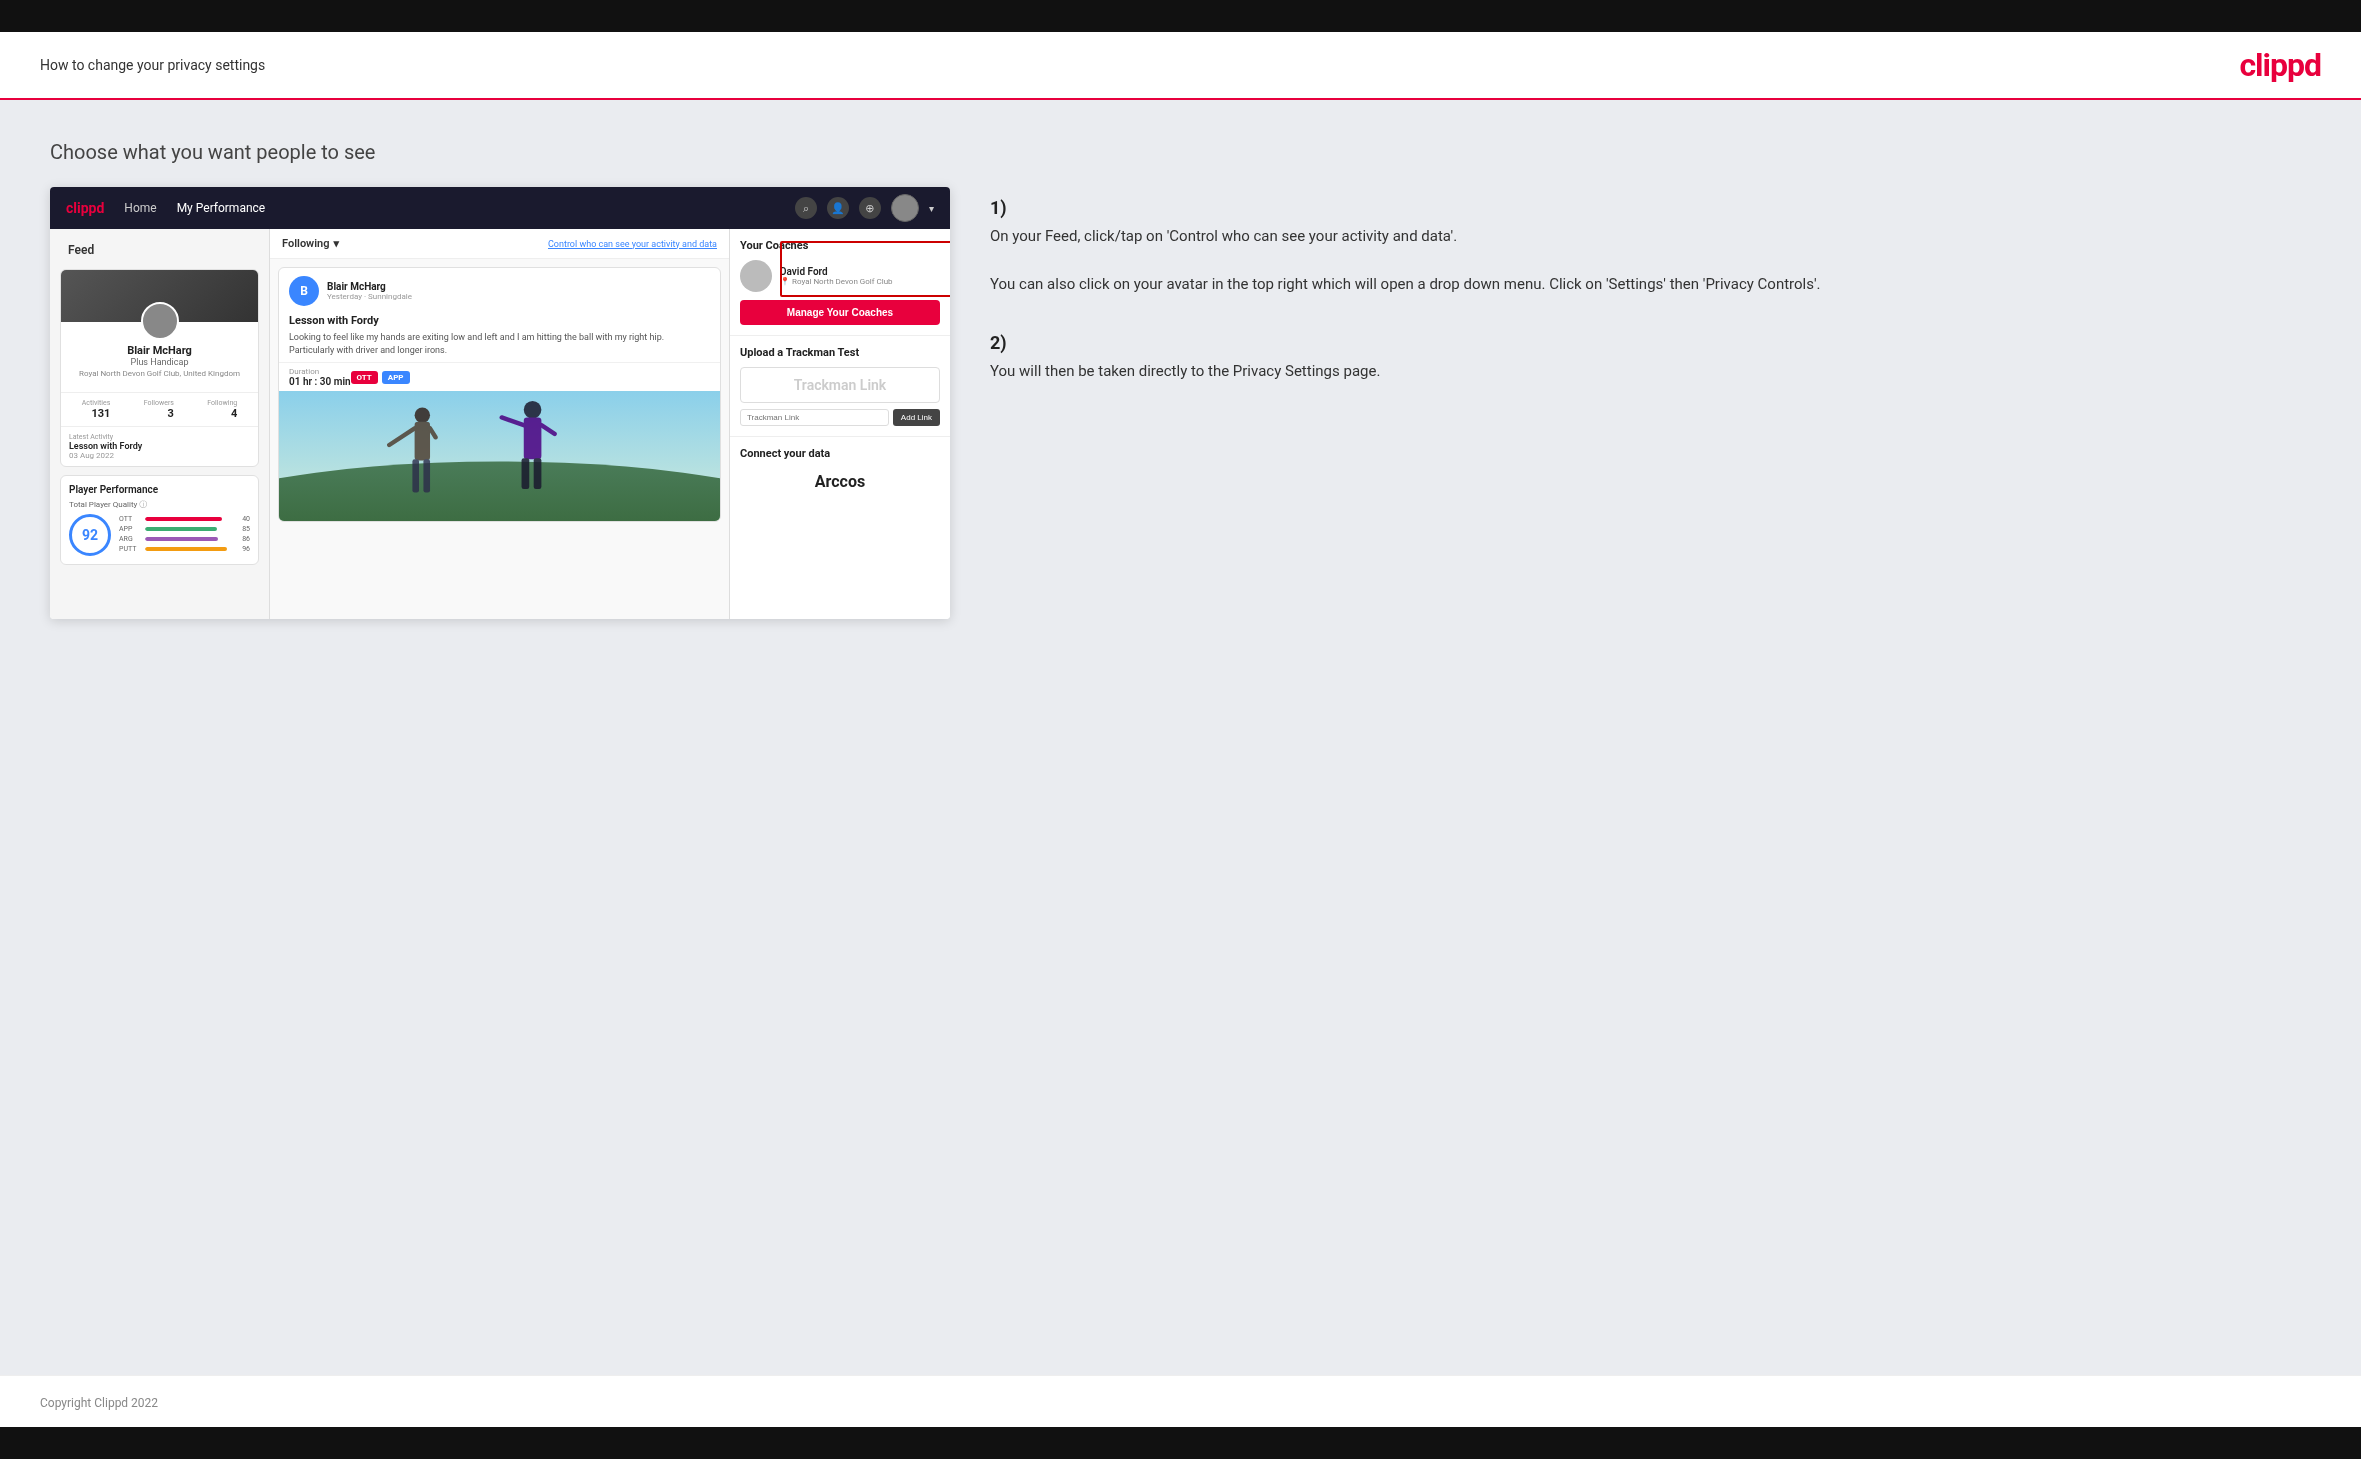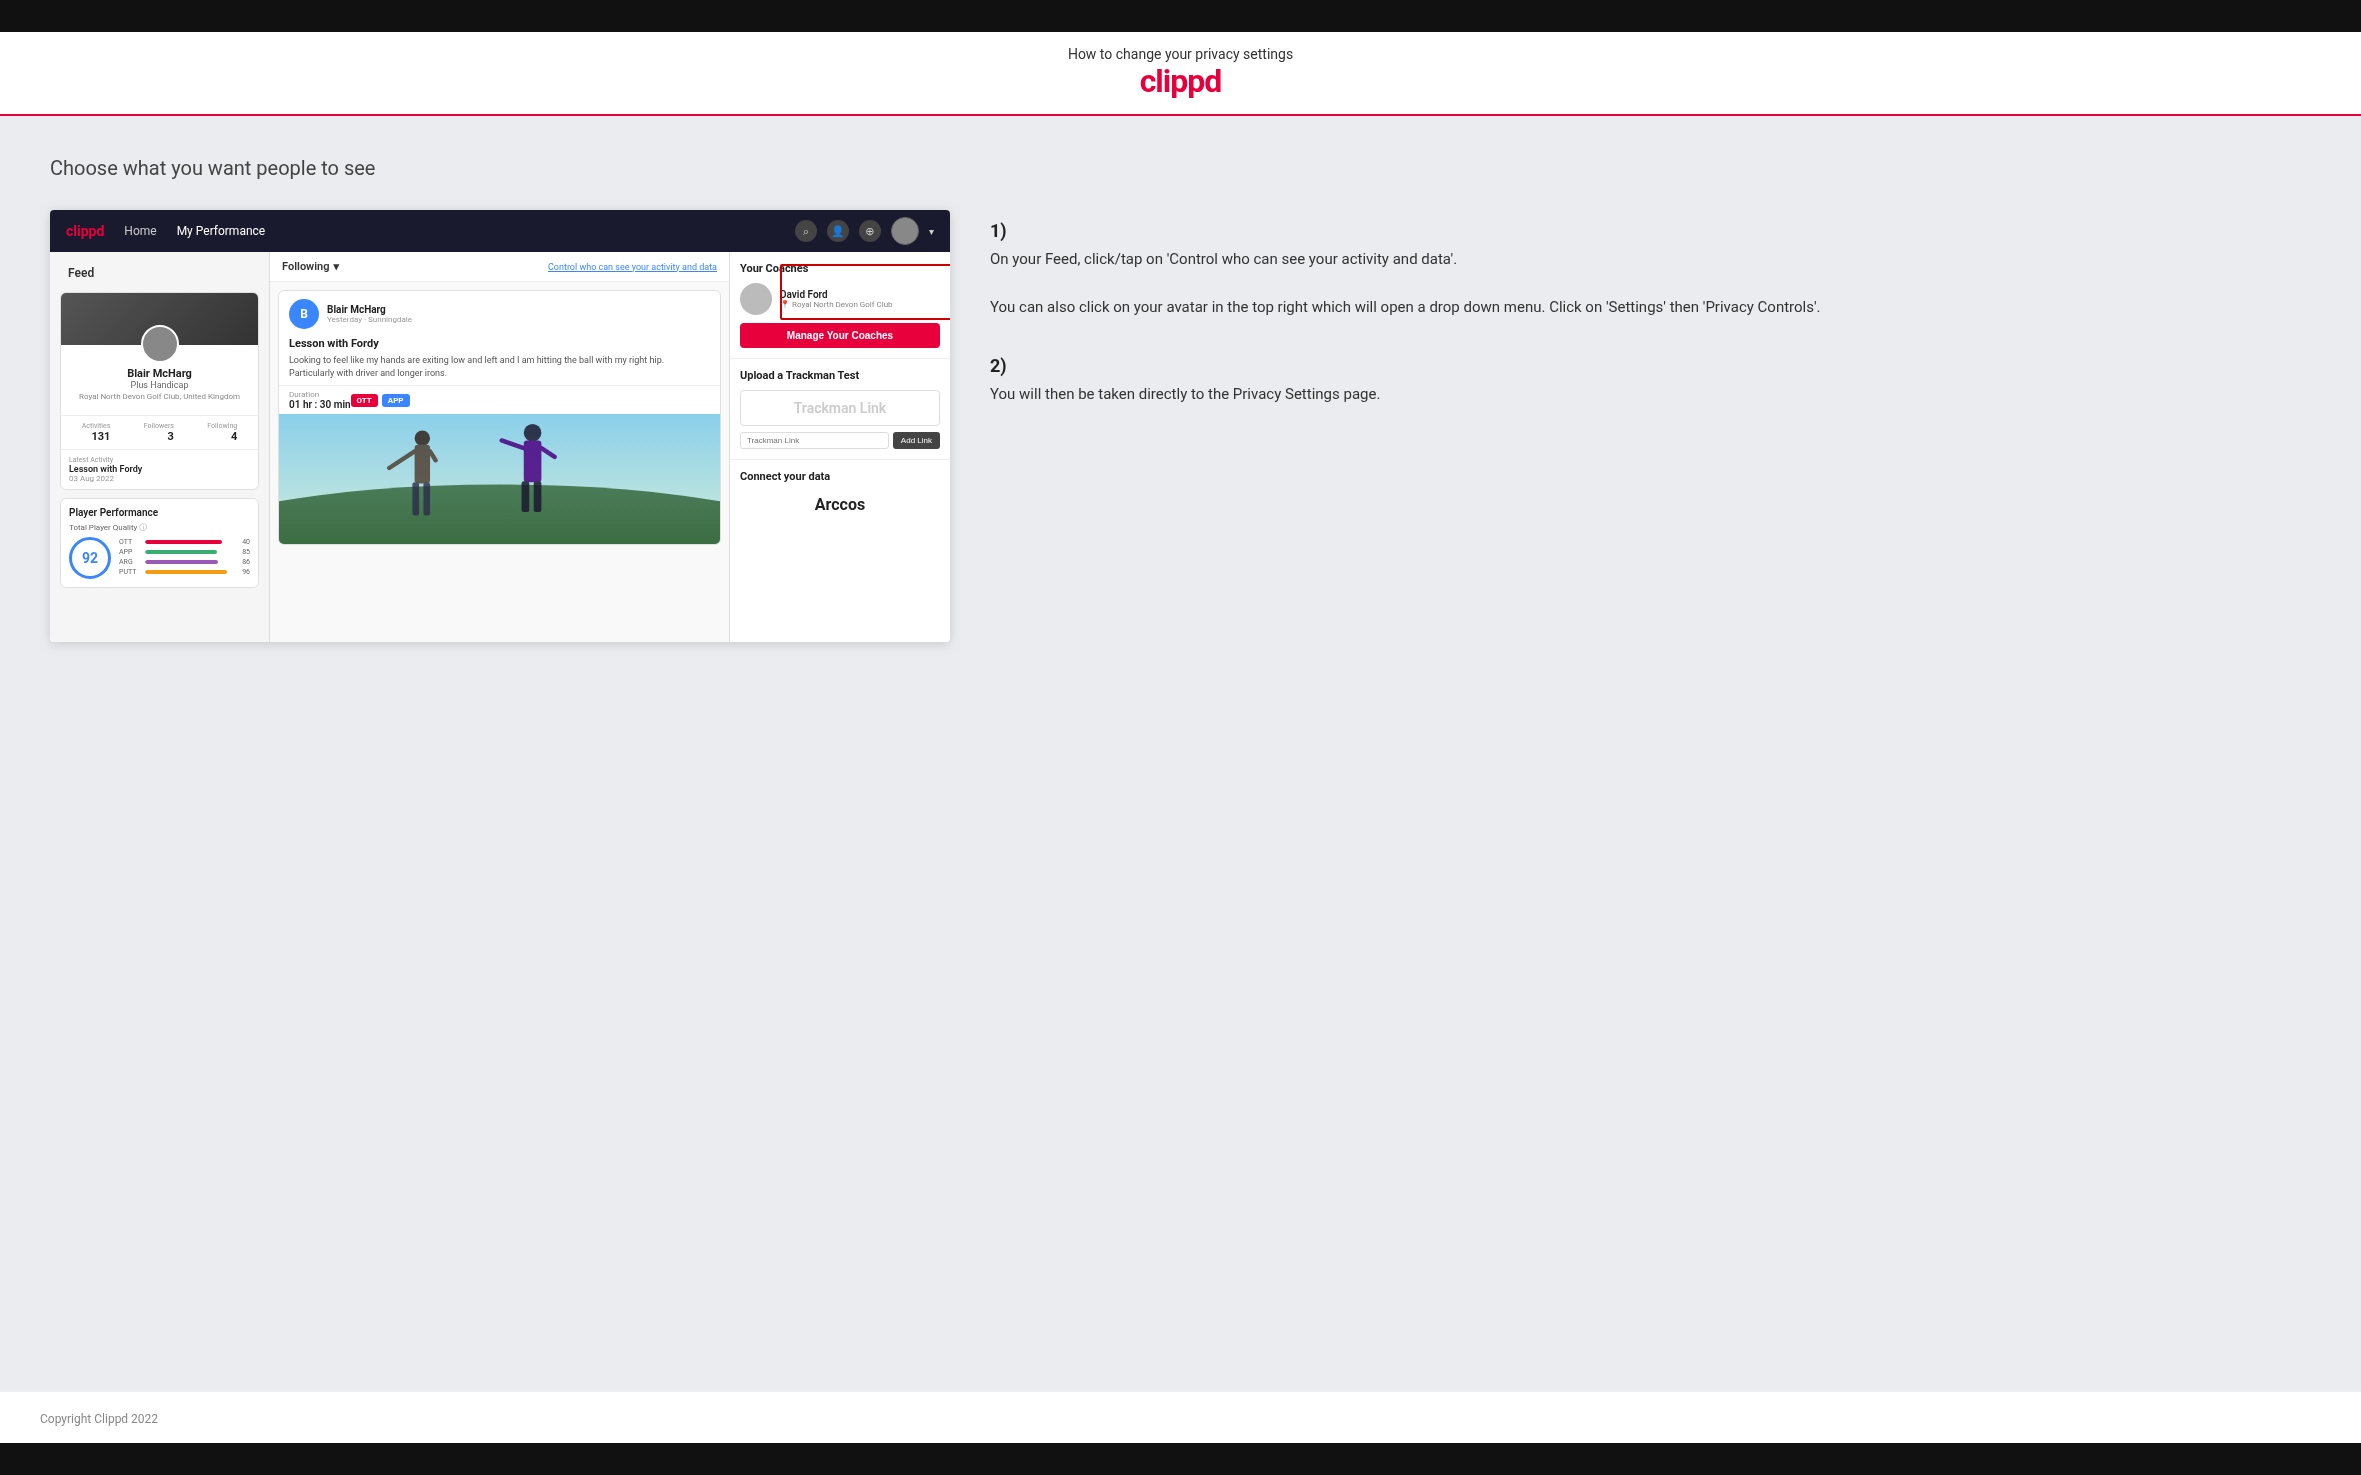--- a/index.html
+++ b/index.html
@@ -16,21 +16,20 @@
       height: 32px;
     }
 
     
     .site-header {
       display: flex;
       align-items: center;
       justify-content: space-between;
       padding: 14px 40px;
       border-bottom: 2px solid #e8003d;
-      flex-direction: column;
     }
     .site-header .breadcrumb {
       font-size: 14px;
       color: #333;
     }
     .logo-text {
       font-size: 32px;
       font-weight: 700;
       color: #e8003d;
       letter-spacing: -1px;
@@ -45,21 +44,21 @@
 
     .page-heading {
       font-size: 26px;
       font-weight: 700;
       color: #222;
       margin-bottom: 4px;
     }
     .page-subheading {
       font-size: 20px;
       color: #444;
-      margin-bottom: 30px;
+      margin-bottom: 23px;
     }
 
     
     .content-grid {
       display: flex;
       gap: 40px;
       align-items: flex-start;
     }
 
     

